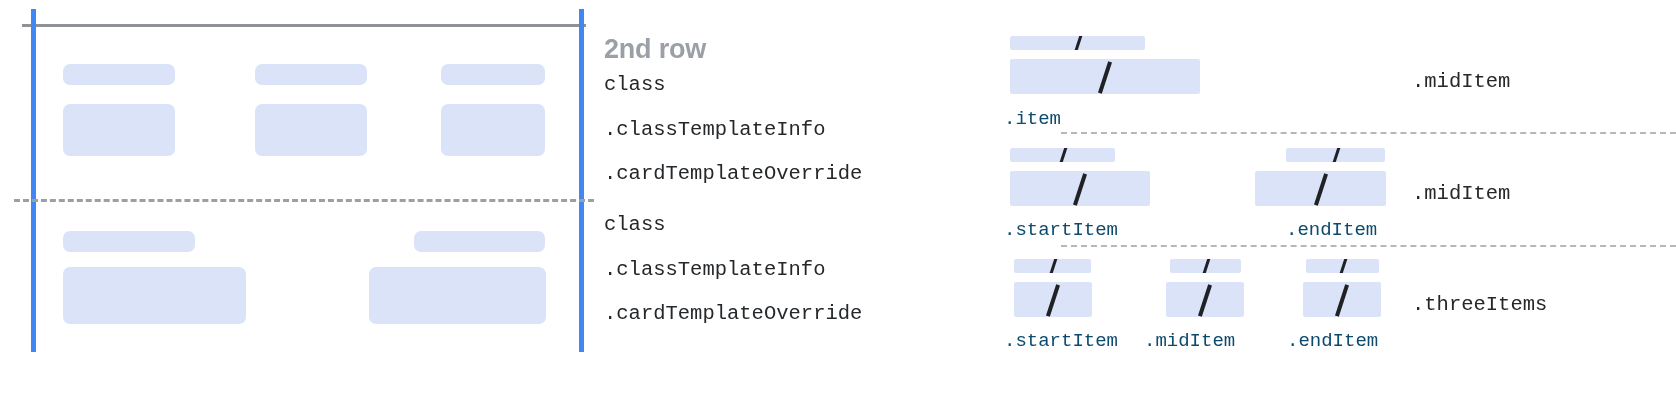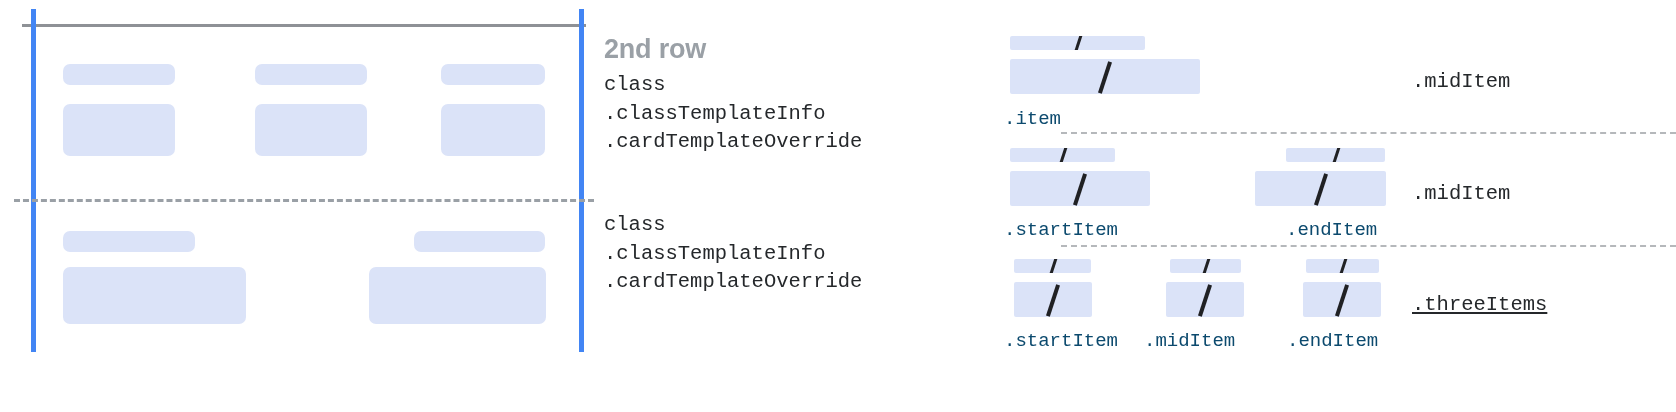--- a/index.html
+++ b/index.html
@@ -48,20 +48,21 @@
     letter-spacing: -0.2px;
     line-height: 32px;
     white-space: nowrap;
   }
   .code {
     font-family: "Liberation Mono", monospace;
     font-size: 20.5px;
     color: #25282b;
     line-height: 28.5px;
     white-space: pre;
+    margin-top: 16px;
   }
 
   
   .sec { position: absolute; }
   .dashline-r {
     position: absolute;
     height: 0;
     border-top: 2px dashed #b5b8bb;
   }
   .ibox {
@@ -204,17 +205,17 @@
       <div class="ilabel" style="left:1144px; top:329px;">.midItem</div>
 
       <div class="ibox" style="left:1306px; top:259px; width:73px; height:14px;">
         <div class="slash" style="left:50%; top:50%; width:3px; height:20px; margin-left:-1px; margin-top:-10px; transform:rotate(18deg);"></div>
       </div>
       <div class="ibox" style="left:1303px; top:282px; width:78px; height:35px;">
         <div class="slash" style="left:50%; top:50%; width:4px; height:33px; margin-left:-2px; margin-top:-16px; transform:rotate(18deg);"></div>
       </div>
       <div class="ilabel" style="left:1287px; top:329px;">.endItem</div>
 
-      <div class="seclabel" style="left:1412px; top:293px;text-decoration:underline;">.threeItems</div>
+      <div class="seclabel" style="left:1412px; top:293px;">.threeItems</div>
     </div>
   </div>
 
 </div>
 
 </body></html>

